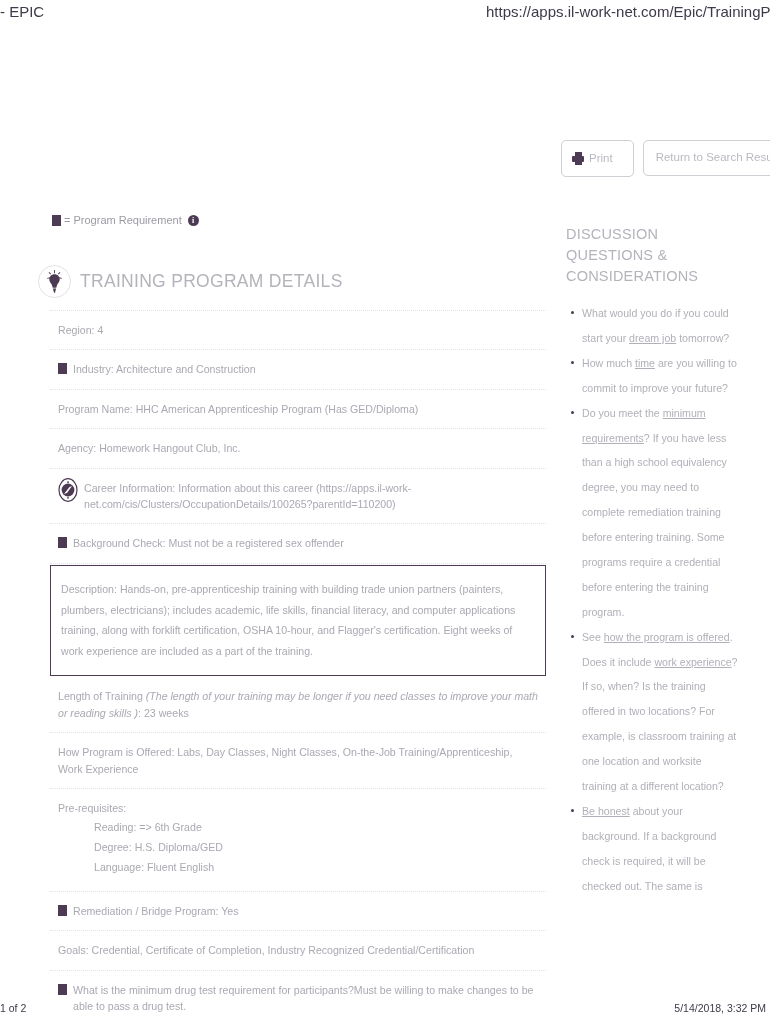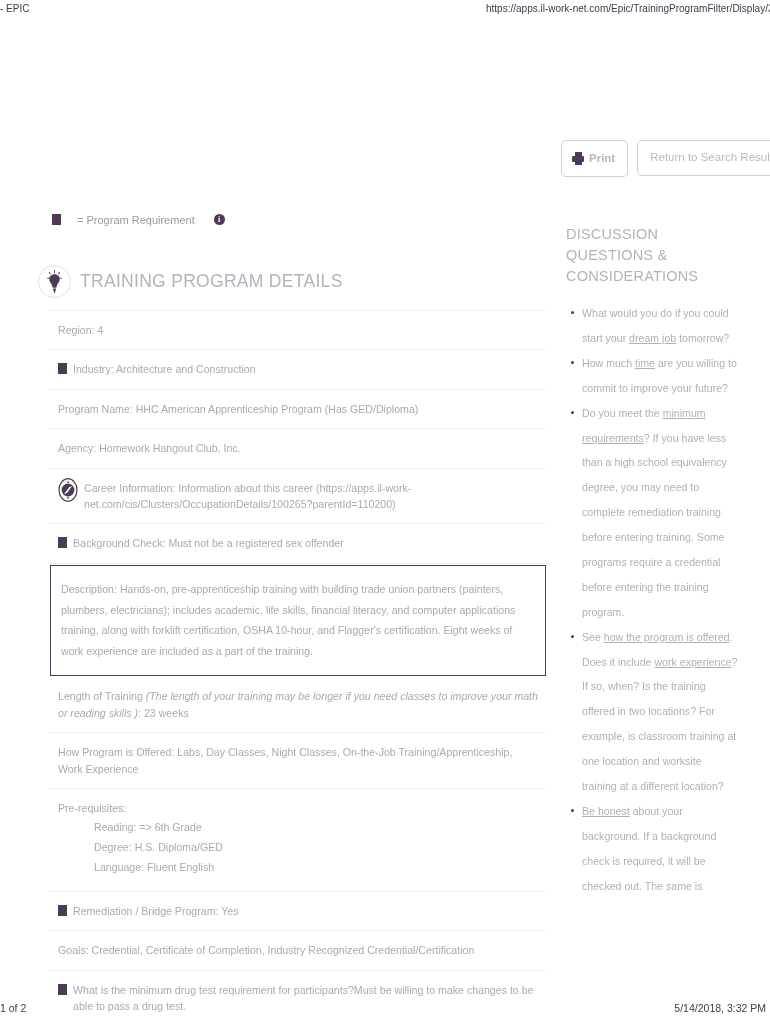--- a/index.html
+++ b/index.html
@@ -20,21 +20,21 @@
     inset: 0;
   }
 
   
   .print-header {
     position: absolute;
     top: 3px;
     left: 0;
     right: 0;
     height: 16px;
-    font-size: 10px;
+    font-size: 15px;
     color: #3f3a4a;
     font-family: "Liberation Sans", sans-serif;
   }
   .print-header .ph-left {
     position: absolute;
     left: 0px;
     top: 0;
     white-space: nowrap;
   }
   .print-header .ph-right {
@@ -75,21 +75,21 @@
     color: #b9b9c2;
     font-size: 11.5px;
     line-height: 1;
     padding: 11px 12px;
     display: flex;
     align-items: center;
     gap: 5px;
     white-space: nowrap;
     font-family: "Liberation Sans", sans-serif;
   }
-  .btn-print { padding-left: 10px; padding-right: 12px; font-weight: bold; }
+  .btn-print { padding-left: 10px; padding-right: 20px; }
   .printer-icon {
     display: inline-block;
     width: 12px;
     height: 13px;
     position: relative;
   }
   .printer-icon .pbody {
     position: absolute;
     left: 0; top: 3.5px;
     width: 12px; height: 6px;
@@ -111,21 +111,22 @@
   }
 
   
   .legend {
     position: absolute;
     left: 52px;
     top: 214px;
     font-size: 11px;
     color: #9a9aa4;
     display: flex;
-    gap: 16px;
+    align-items: center;
+    gap: 3px;
   }
   .req-square {
     display: inline-block;
     width: 9px;
     height: 11px;
     background: #4c3b52;
     flex: none;
   }
   .info-badge {
     display: inline-block;

